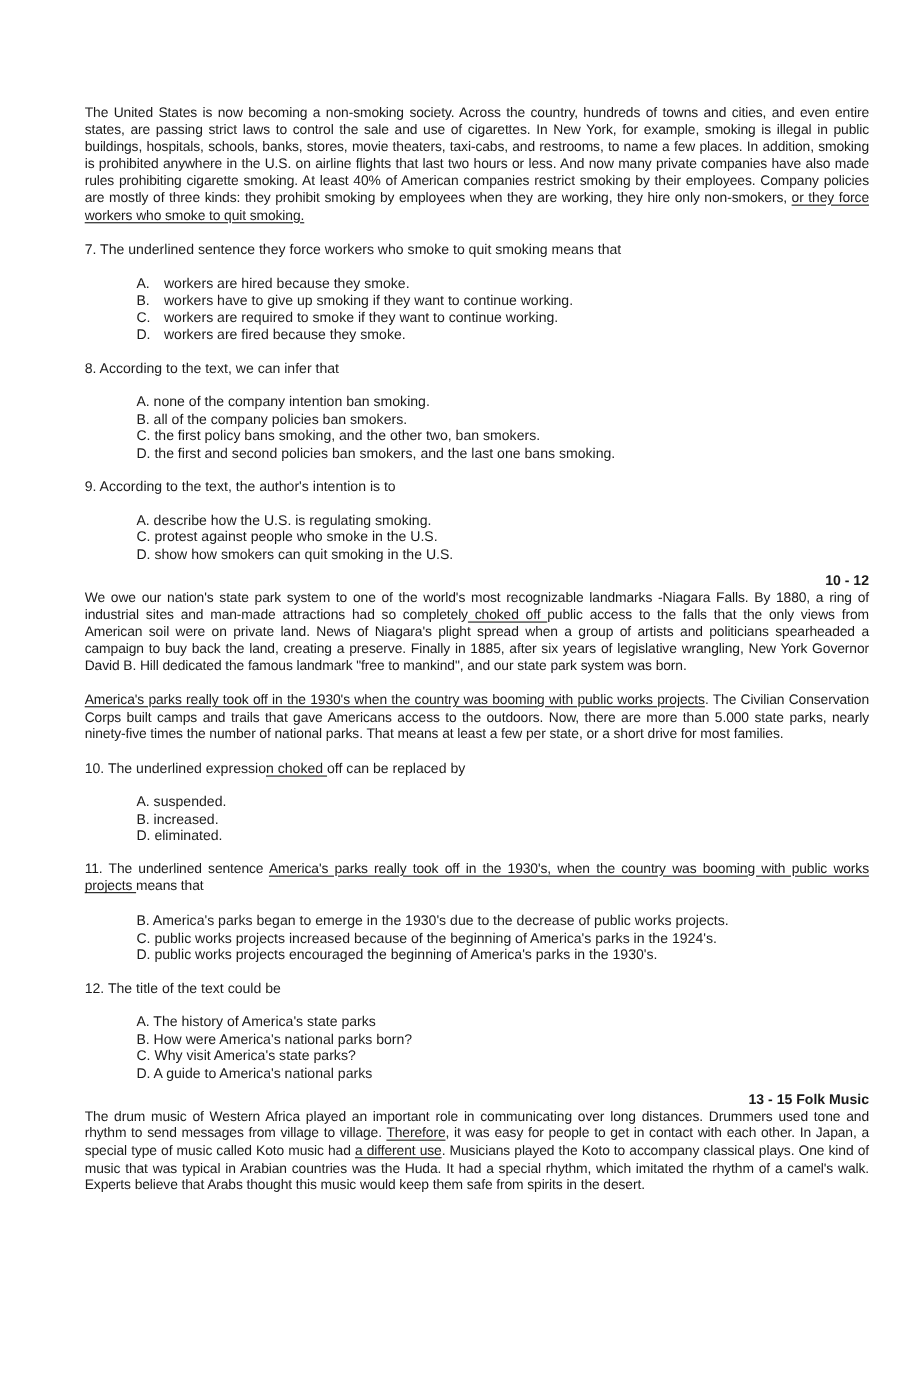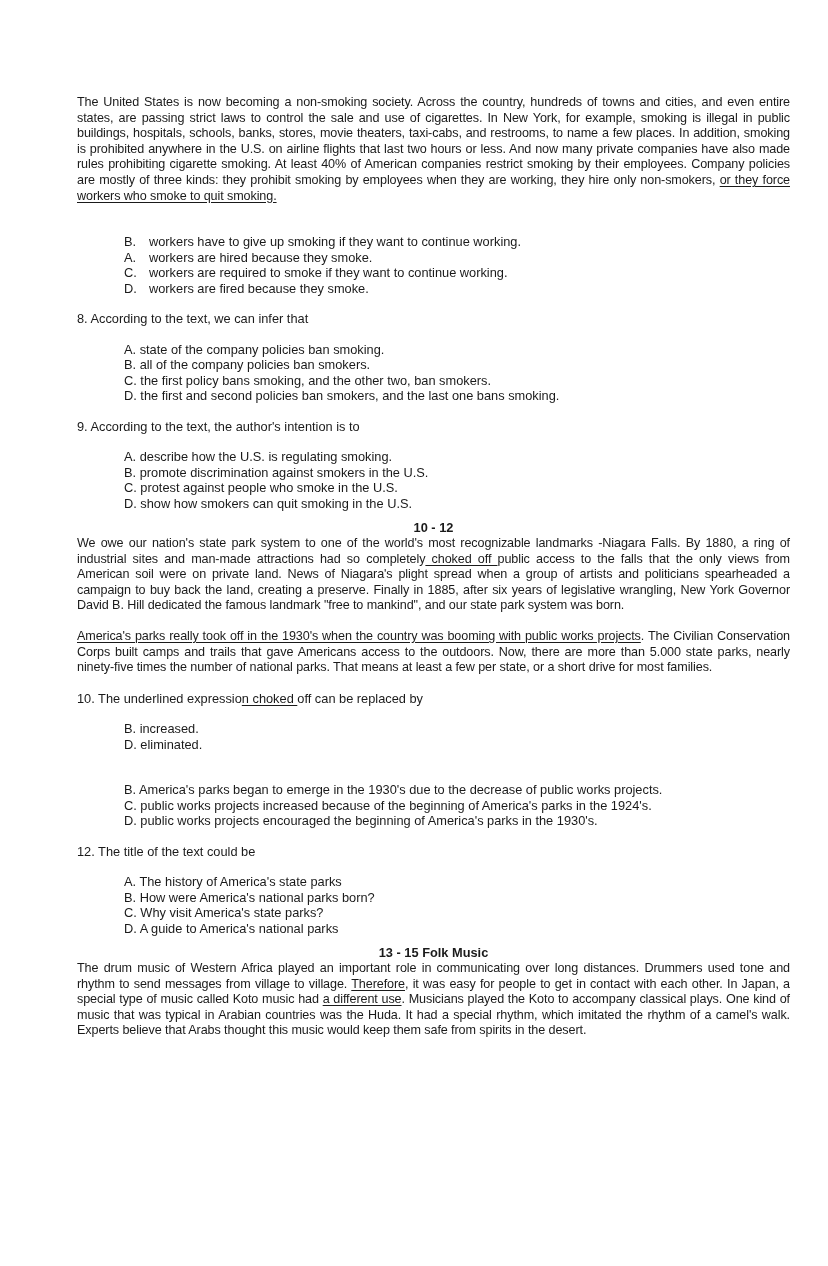--- a/index.html
+++ b/index.html
@@ -4,81 +4,83 @@
 <style>
   html, body { margin: 0; padding: 0; background: #ffffff; }
   body { width: 828px; height: 1266px; position: relative; overflow: hidden; color: #1a1a1a; }
   .page { position: absolute; left: 77px; top: 95px; width: 713px; font-family: "Liberation Sans", sans-serif; }
   .para { font-family: "Liberation Sans", sans-serif; font-size: 12.6px; line-height: 15.6px; text-align: justify; margin: 0; letter-spacing: -0.1px; }
   .narrow { font-stretch: condensed; }
   .q { font-family: "Liberation Sans", sans-serif; font-size: 12.8px; line-height: 15.6px; margin: 0; }
   .opts { list-style: none; margin: 0; padding: 0 0 0 47px; }
   .opts li { font-family: "Liberation Sans", sans-serif; font-size: 12.8px; line-height: 15.5px; }
   .opts.tab li .letter { display: inline-block; width: 25px; }
-  .heading { text-align: center; font-weight: bold; font-size: 12.8px; line-height: 15.6px; margin: 0; }
+  .heading { text-align: right; font-weight: bold; font-size: 12.8px; line-height: 15.6px; margin: 0; }
   u { text-decoration: underline; text-underline-offset: 2px; }
   .gap-s { height: 15px; }
 </style>
 </head>
 <body>
 
 <div class="page">
 
   <p class="para narrow"><span>The United States is now becoming a non-smoking society. Across the country, hundreds of towns and cities, and even entire states, are passing strict laws to control the sale and use of cigarettes. In New York, for example, smoking is illegal in public buildings, hospitals, schools, banks, stores, movie theaters, taxi-cabs, and restrooms, to name a few places. In addition, smoking is prohibited anywhere in the U.S. on airline flights that last two hours or less. And now many private companies have also made rules prohibiting cigarette smoking. At least 40% of American companies restrict smoking by their employees. Company policies are mostly of three kinds: they prohibit smoking by employees when they are working, they hire only non-smokers, </span><u>or they force workers who smoke to quit smoking.</u></p>
 
   <div class="gap-s"></div>
 
+  <p class="q">7. The underlined sentence they force workers who smoke to quit smoking means that</p>
   <div class="gap-s"></div>
   <ul class="opts tab">
+    <li><span class="letter">A.</span><span>workers are hired because they smoke.</span></li>
     <li><span class="letter">B.</span><span>workers have to give up smoking if they want to continue working.</span></li>
-    <li><span class="letter">A.</span><span>workers are hired because they smoke.</span></li>
     <li><span class="letter">C.</span><span>workers are required to smoke if they want to continue working.</span></li>
     <li><span class="letter">D.</span><span>workers are fired because they smoke.</span></li>
   </ul>
 
   <div class="gap-s"></div>
 
   <p class="q">8. According to the text, we can infer that</p>
   <div class="gap-s"></div>
   <ul class="opts">
-    <li>A. state of the company policies ban smoking.</li>
+    <li>A. none of the company intention ban smoking.</li>
     <li>B. all of the company policies ban smokers.</li>
     <li>C. the first policy bans smoking, and the other two, ban smokers.</li>
     <li>D. the first and second policies ban  smokers, and the last one bans smoking.</li>
   </ul>
 
   <div class="gap-s"></div>
 
   <p class="q">9. According to the text, the author's intention is to</p>
   <div class="gap-s"></div>
   <ul class="opts">
     <li>A. describe how the U.S. is regulating smoking.</li>
-    <li>B. promote discrimination against smokers in the U.S.</li>
     <li>C. protest against people who smoke in the U.S.</li>
     <li>D. show how smokers can quit smoking in the U.S.</li>
   </ul>
 
   <div style="height:9px"></div>
 
   <p class="heading">10 - 12</p>
   <p class="para narrow"><span>We owe our nation's state park system to one of the world's most recognizable landmarks -Niagara Falls. By 1880, a ring of industrial sites and man-made attractions had so completely</span><u> choked off </u><span>public access to the falls that the only views from American soil were on private land. News of Niagara's plight spread when a group of artists and politicians spearheaded a campaign to buy back the land, creating a preserve. Finally in 1885, after six years of legislative wrangling, New York Governor David B. Hill dedicated the famous landmark "free to mankind", and our state park system was born.</span></p>
   <div class="gap-s"></div>
   <p class="para narrow"><u>America's parks really took off in the 1930's when the country was booming with public works projects</u><span>. The Civilian Conservation Corps built camps and trails that gave Americans access to the outdoors. Now, there are more than 5.000 state parks, nearly ninety-five times the number of national parks. That means at least a few per state, or a short drive for most families.</span></p>
 
   <div class="gap-s"></div>
 
   <p class="q"><span>10. The underlined expressio</span><u>n choked </u><span>off can be replaced by</span></p>
   <div class="gap-s"></div>
   <ul class="opts">
+    <li>A. suspended.</li>
     <li>B. increased.</li>
     <li>D. eliminated.</li>
   </ul>
 
   <div class="gap-s"></div>
 
+  <p class="para narrow"><span>11. The underlined sentence </span><u>America's parks really took off in the 1930's, when the country was booming with public works projects </u><span>means that</span></p>
   <div class="gap-s"></div>
   <ul class="opts narrow">
     <li>B. America's parks began to emerge in the 1930's due to the decrease of public works projects.</li>
     <li>C. public works projects increased because of the beginning of America's parks in the 1924's.</li>
     <li>D. public works projects encouraged the beginning of America's parks in the 1930's.</li>
   </ul>
 
   <div class="gap-s"></div>
 
   <p class="q">12. The title of the text could be</p>

